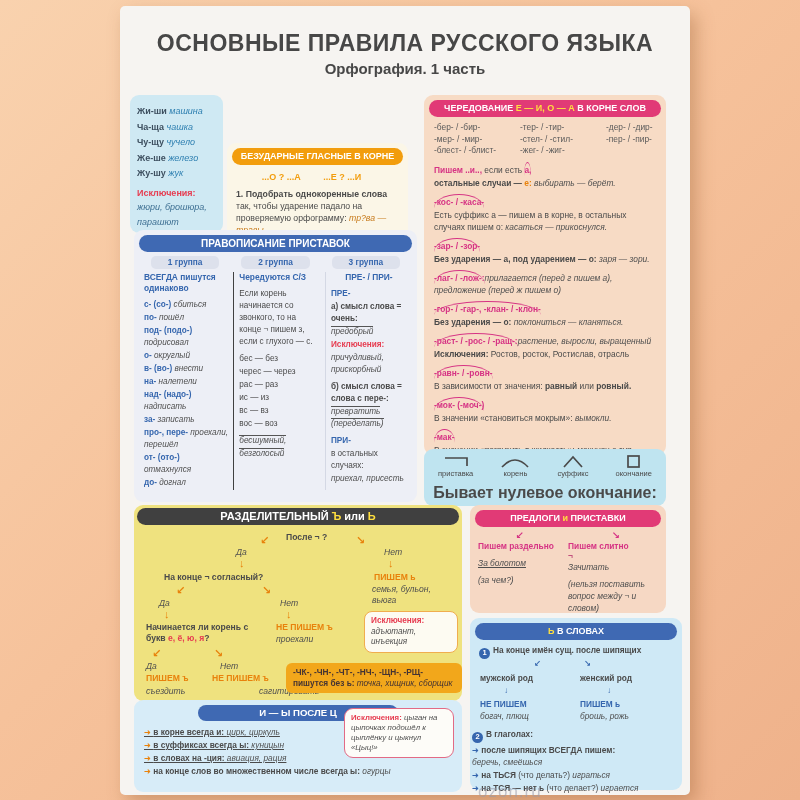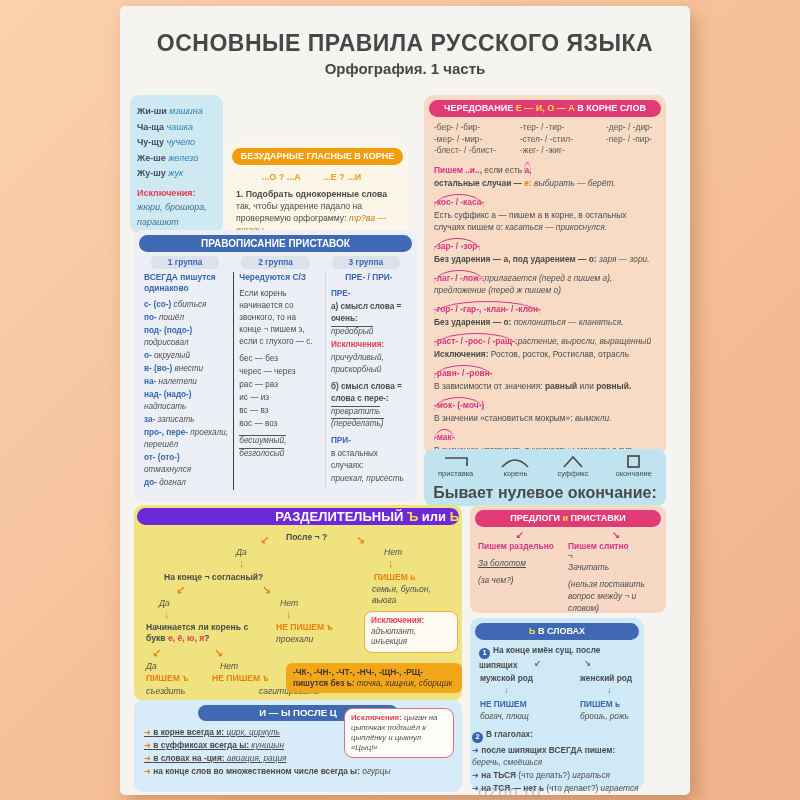--- a/index.html
+++ b/index.html
@@ -65,34 +65,34 @@
   .col{padding:0 5px;font-size:8.2px;line-height:11px;}
   .col1{width:92px;border-right:1px solid #404040;}
   .col2{width:88px;border-right:1px solid #d4d8e4;}
   .col3{width:83px;}
   .coltitle{color:#3566ae;font-weight:bold;margin-bottom:5px;font-size:8.4px;}
   .bp{font-weight:bold;color:#3566ae;}
   .pe{font-style:italic;color:#4f4f4f;}
   .ovl{border-top:1.4px solid #555;}
   
   #razd{left:14px;top:499px;width:328px;height:196px;background:#efe27f;}
-  #razd .hdr{background:#6d28d9;font-size:13px;text-align:right;}
+  #razd .hdr{background:#404040;font-size:11px;}
   .node{position:absolute;font-size:8.6px;line-height:10.5px;}
   .fl-ar{position:absolute;color:#e8820c;font-weight:bold;font-size:11px;line-height:11px;}
   .whitebox{position:absolute;background:#fdfbf2;border:1.4px solid #f0ad4e;border-radius:8px;
     padding:4px 6px;font-size:8.2px;line-height:10.5px;}
   .chip-or{position:absolute;background:#f2a71b;border-radius:6px;padding:4px 7px;
     font-size:8.3px;line-height:11px;color:#433;}
   
   #predl{left:350px;top:499px;width:196px;height:108px;background:#f6d8c4;padding:2px 2px;}
   #predl .hdr{background:#e13a76;}
   #predl .cols2{display:flex;padding:0 6px;font-size:8.4px;line-height:11.5px;}
   #predl .c{width:50%;}
   
-  #soft{left:350px;top:612px;width:174px;height:172px;background:#cfe9f6;padding:2px 2px;}
+  #soft{left:350px;top:612px;width:212px;height:172px;background:#cfe9f6;padding:2px 2px;}
   #soft .hdr{background:#3f69b3;}
   #soft .body{position:relative;font-size:8.3px;line-height:11px;padding:0 7px;height:146px;}
   .circ{display:inline-flex;width:11px;height:11px;border-radius:50%;background:#3566ae;color:#fff;
     align-items:center;justify-content:center;font-size:7.5px;font-weight:bold;margin-right:3px;vertical-align:-2px;}
   .snode{position:absolute;}
   .bls{color:#3566ae;font-weight:bold;}
   .barrow{color:#3566ae;font-weight:bold;}
   
   #iy{left:14px;top:694px;width:328px;height:92px;background:#d7ecf8;padding:2px;}
   #iy .pill{width:200px;margin:3px auto 5px;background:#3f69b3;border-radius:11px;height:16px;

